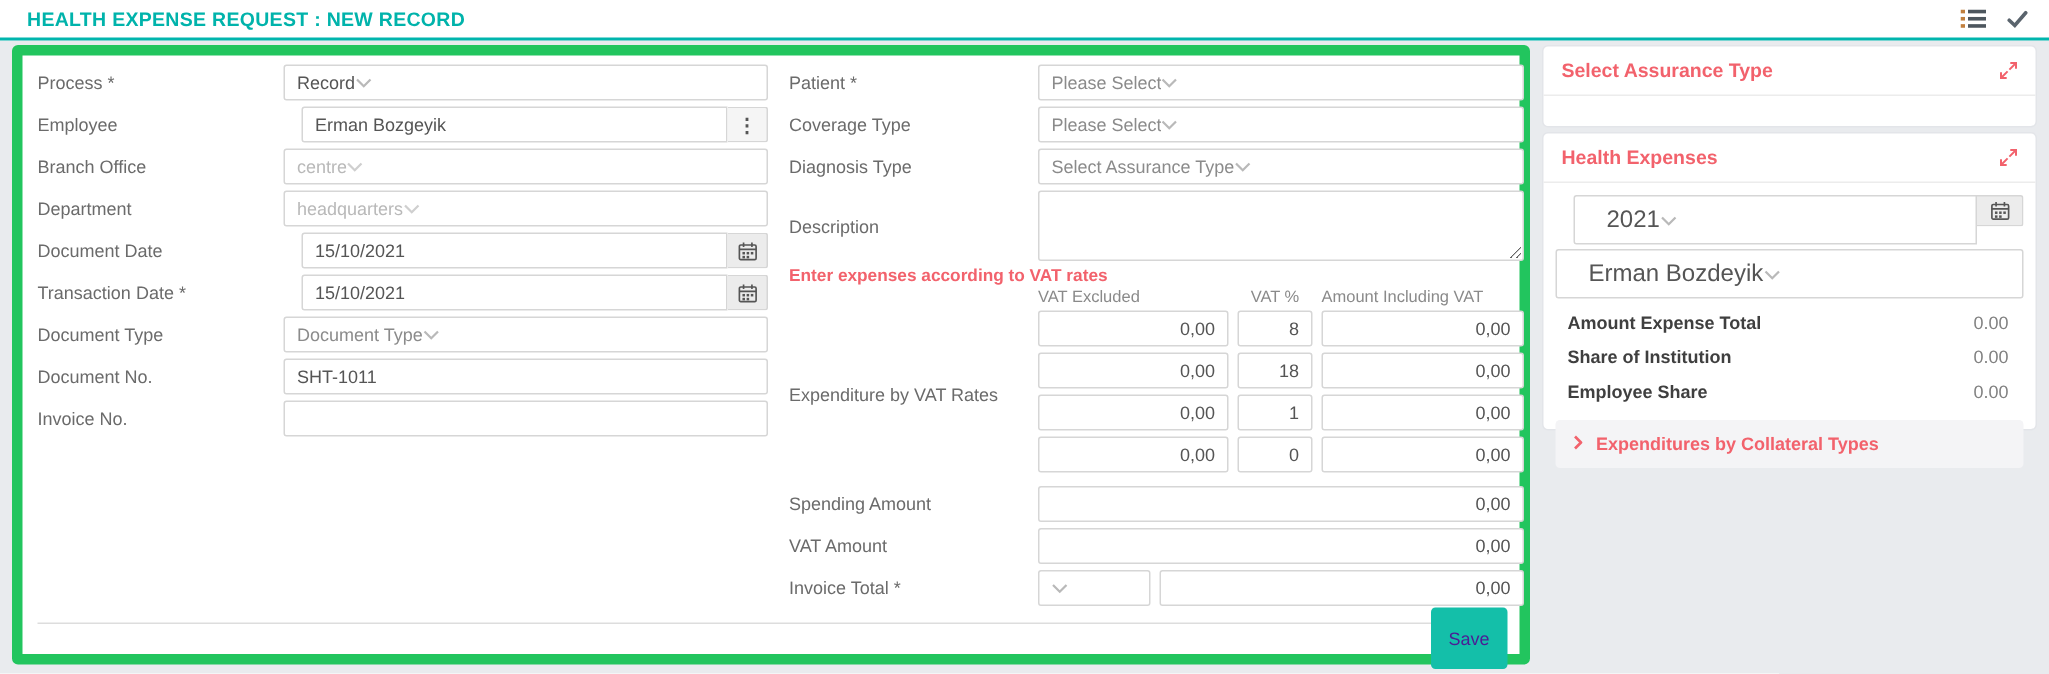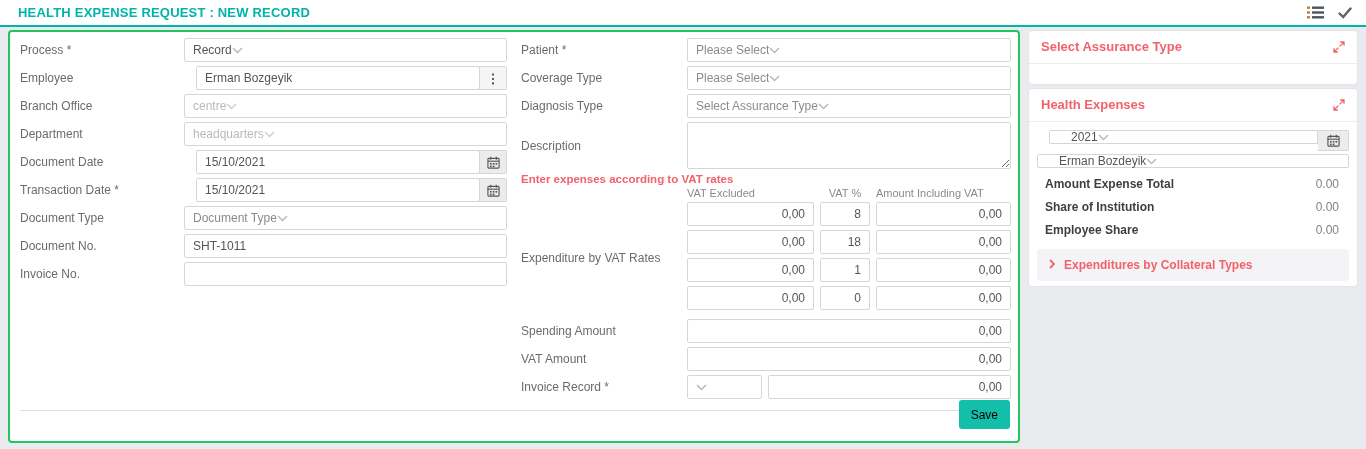--- a/index.html
+++ b/index.html
@@ -17,21 +17,21 @@
     background:#ffffff; border-bottom:2px solid #00b5ad;
     display:flex; align-items:center; justify-content:space-between;
     padding:0 14px 0 18px;
   }
   .app-title { color:#00b3ab; font-weight:bold; font-size:13px; letter-spacing:.2px; }
   .header-icons { display:flex; align-items:center; gap:14px; }
   .hicon { display:flex; align-items:center; cursor:pointer; }
   
   .main-panel {
     position:absolute; left:8px; top:30px; width:1012px; height:413px;
-    background:#fff; border:2px solid #22c55e; border-radius:4px;
+    background:#fff; border:7px solid #22c55e; border-radius:4px;
   }
   .col-left  { position:absolute; left:10px;  top:6px; width:487px; }
   .col-mid   { position:absolute; left:511px; top:6px; width:490px; }
   .field-row { display:flex; align-items:center; margin-bottom:4px; min-height:24px; }
   .flabel { width:164px; flex:none; color:#6b6b6b; font-size:12px; }
   .col-mid .flabel { width:166px; }
   .fwrap { flex:1; display:flex; }
   .control {
     height:24px; border:1px solid #d6d6d6; border-radius:2px; background:#fff;
     display:flex; align-items:center; padding:0 8px; font-size:12px; color:#555;
@@ -58,39 +58,39 @@
     font-size:11px; color:#8a8a8a; margin-bottom:3px;
   }
   .vat-headers .h-rate { text-align:center; }
   .vat-block { display:flex; align-items:center; }
   .vat-rows-wrap { flex:1; }
   .vat-grid { display:grid; grid-template-columns:127px 50px 135px; gap:6px; margin-bottom:4px; }
   .totals-block { margin-top:5px; }
   .inv-select { flex:none; width:75px; margin-right:6px; color:#999; }
   .panel-divider { position:absolute; left:10px; right:10px; top:378px; border-top:1px solid #ddd; }
   .save-btn {
-    position:absolute; top:368px; right:8px; height:29px; padding:0 12px;
-    background:#14bfa9; color:#000000; border:none; border-radius:3px;
+    position:absolute; top:368px; right:8px; height:41px; padding:0 12px;
+    background:#14bfa9; color:#4c1d95; border:none; border-radius:3px;
     font-size:12px; font-family:"Liberation Sans",sans-serif; cursor:pointer;
   }
   
   .card {
     position:absolute; left:1028px; width:330px; background:#fff;
     border:1px solid #e3e5e9; border-radius:4px;
   }
   .card-assurance { top:30px; height:55px; }
   .card-health { top:88px; height:199px; }
   .card-head {
     display:flex; align-items:center; justify-content:space-between;
     padding:8px 12px 9px 12px; border-bottom:1px solid #ececec;
   }
   .card-title { color:#f2626c; font-weight:bold; font-size:13px; }
   .expand-btn { cursor:pointer; display:flex; align-items:center; }
   .card-body { padding:8px 8px 8px 8px; }
-  .hx-select { height:14px; font-size:12px;padding-left:21px; }
+  .hx-select { height:33px; font-size:16px;padding-left:21px; }
   .hx-row { margin-bottom:3px; display:flex; }
   .stat-row { display:flex; justify-content:space-between; align-items:center; padding:0 10px 0 8px; margin:9px 0; }
   .stat-label { font-weight:bold; color:#3f3f3f; font-size:12px; }
   .stat-value { color:#828282; font-size:12px; }
   .collateral-box {
     margin:12px 0 0 0; background:#f4f4f6; border-radius:3px; padding:9px 12px;
     display:flex; align-items:center; gap:9px; cursor:pointer;
   }
   .collateral-text { color:#f2626c; font-weight:bold; font-size:12px; }
 </style>
@@ -326,21 +326,21 @@
             <input class="control num" value="0,00" style="">
           </div>
       </div>
       <div class="field-row">
         <div class="flabel">VAT Amount</div>
         <div class="fwrap">
             <input class="control num" value="0,00" style="">
           </div>
       </div>
       <div class="field-row">
-        <div class="flabel">Invoice Record *</div>
+        <div class="flabel">Invoice Total *</div>
         <div class="fwrap">
           <div class="control select inv-select">
             <span class="sel-text"></span>
             <span><svg width="11" height="7" viewBox="0 0 11 7">
                   <path d="M1 1 L5.5 5.5 L10 1" stroke="#b9b9b9" stroke-width="1.5" fill="none"></path>
                 </svg></span>
           </div>
           <input class="control num" value="0,00" style="">
         </div>
       </div>

